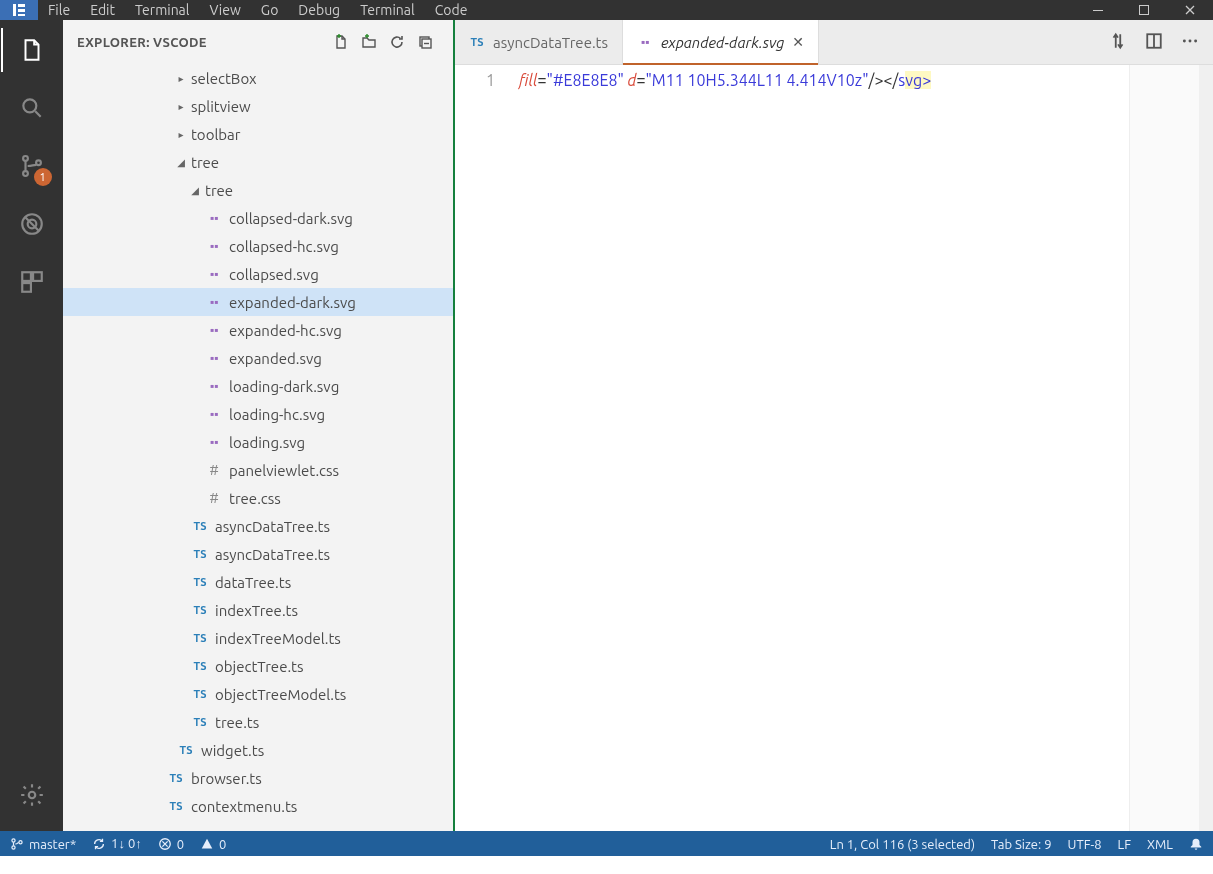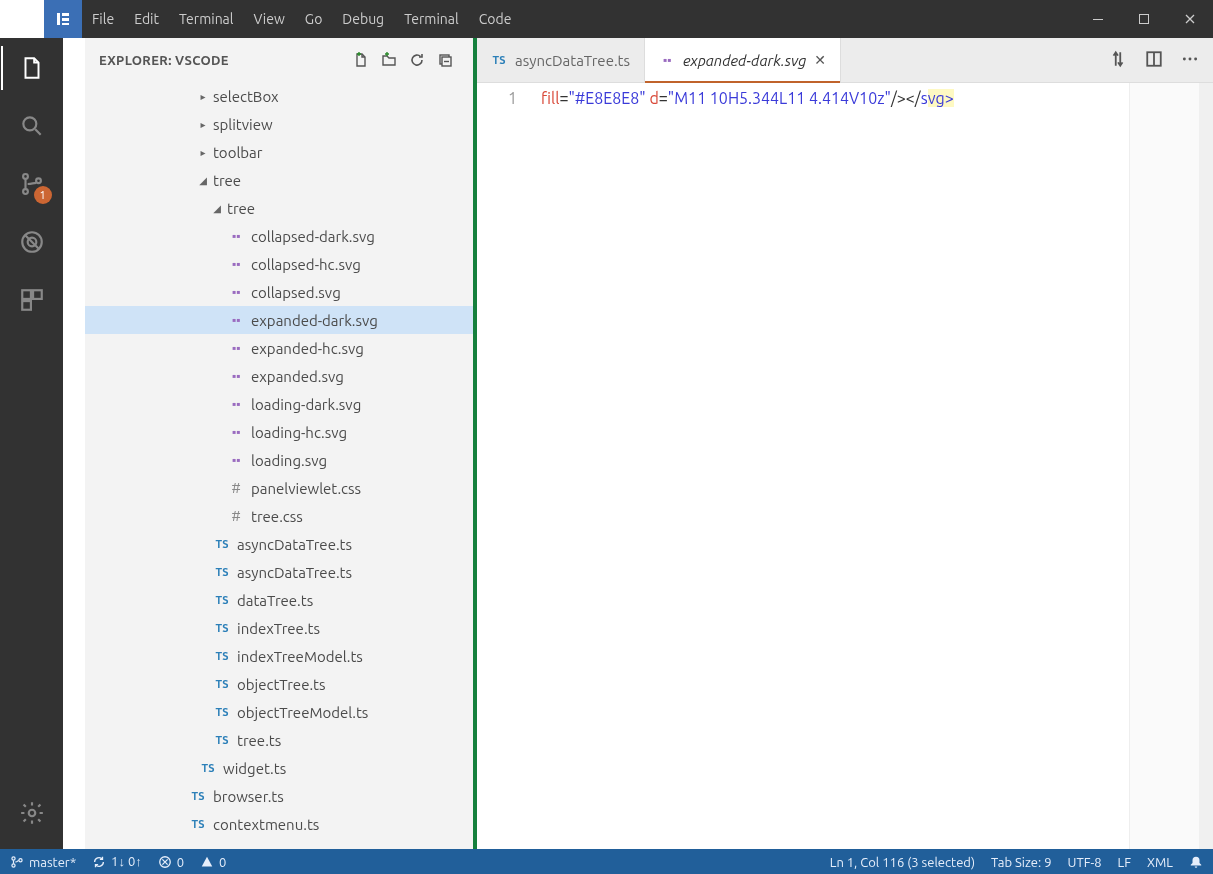--- a/index.html
+++ b/index.html
@@ -1,36 +1,36 @@
 <!DOCTYPE html>
 <html><head>
 <meta charset="utf-8">
 <style>
 * { margin: 0; padding: 0; box-sizing: border-box; font-family: "Segoe UI", Ubuntu, Arial, sans-serif; }
 html, body { width: 1213px; height: 874px; overflow: hidden; background: #fff; }
 
-.titlebar { height: 38px; background: #323232; color: #ccc; display: flex; align-items: center; font-size: 14px; margin-left: 44px; }
+.titlebar { height: 20px; background: #323232; color: #ccc; display: flex; align-items: center; font-size: 14px; }
 .titlebar .app-icon { width: 38px; height: 38px; display: flex; align-items: center; justify-content: center; background: #3b6fb5; color: #fff; font-size: 16px; font-weight: bold; }
 .titlebar .menus { display: flex; }
 .titlebar .menu { padding: 0 10px; height: 38px; display: flex; align-items: center; cursor: default; }
 .titlebar .spacer { flex: 1; }
 .titlebar .title { color: #ddd; text-align: center; }
 .titlebar .wincontrols { display: flex; }
 .titlebar .winbtn { width: 46px; height: 38px; display: flex; align-items: center; justify-content: center; color: #ccc; }
 
 .main { display: flex; height: 811px; }
 
 .activitybar { width: 63px; background: #323232; display: flex; flex-direction: column; align-items: center; padding-top: 14px; gap: 26px; }
 .activitybar .act { width: 32px; height: 32px; display: flex; align-items: center; justify-content: center; color: #888; position: relative; }
 .activitybar .act.active { color: #fff; }
 .activitybar .act.active::before { content: ""; position: absolute; left: -15px; top: -6px; width: 2px; height: 44px; background: #fff; }
 .activitybar .badge { position: absolute; bottom: -4px; right: -4px; width: 18px; height: 18px; border-radius: 50%; background: #c63; color: #fff; font-size: 11px; display: flex; align-items: center; justify-content: center; }
 .activitybar .bottom { margin-top: auto; margin-bottom: 20px; }
 
-.sidebar { width: 392px; background: #f3f3f3; display: flex; flex-direction: column; border-right: 4px solid #15803d; margin-left: 22px; }
+.sidebar { width: 392px; background: #f3f3f3; display: flex; flex-direction: column; border-right: 2px solid #15803d; }
 .sidebar .header { height: 44px; display: flex; align-items: center; padding: 0 14px; font-size: 13px; color: #555; font-weight: 600; letter-spacing: 0.3px; }
 .sidebar .header .hspacer { flex: 1; }
 .sidebar .header .hicon { width: 28px; height: 28px; display: flex; align-items: center; justify-content: center; color: #555; }
 
 .tree { flex: 1; overflow: hidden; font-size: 15px; color: #4b4b4b; }
 .tree .row { height: 28px; display: flex; align-items: center; cursor: default; white-space: nowrap; }
 .tree .row.selected { background: #cfe3f7; }
 .tree .twisty { width: 12px; display: inline-flex; justify-content: center; color: #666; font-size: 10px; margin-right: 4px; }
 .tree .ficon { width: 18px; display: inline-flex; justify-content: center; margin-right: 6px; }
 .tree .ficon.svg { color: #9a6bc0; font-size: 12px; }
@@ -46,21 +46,21 @@
 .tab .tabicon { width: 16px; display: inline-flex; justify-content: center; }
 .tab .tabicon.ts { color: #2b7fb8; font-size: 11px; font-weight: 700; }
 .tab .tabicon.svg { color: #9a6bc0; font-size: 12px; }
 .tab .tablabel.italic { font-style: italic; }
 .tab .close { color: #555; font-size: 14px; }
 .tabs .rightactions { margin-left: auto; display: flex; align-items: center; gap: 18px; padding: 0 14px; color: #555; }
 
 .editor { flex: 1; display: flex; font-family: "Consolas","Ubuntu Mono","Courier New",monospace; font-size: 16px; position: relative; }
 .gutter { width: 64px; text-align: right; padding-right: 24px; padding-top: 6px; color: #999; background: #fff; }
 .code { flex: 1; padding-top: 6px; white-space: pre; }
-.code .attr { color: #d94a3a; }
+.code .attr { color: #d94a3a; font-style: italic; }
 .code .eq { color: #333; }
 .code .str { color: #3a3ad9; }
 .code .punc { color: #333; }
 .code .tagname { color: #3a3ad9; background: #fef9c3; }
 .code .tagname.nosel { background: transparent; }
 .minimap { width: 70px; background: #fafafa; border-left: 1px solid #eee; }
 .vscroll { width: 14px; background: #f0f0f0; }
 
 .statusbar { height: 25px; background: #215f9a; color: #e6eefb; display: flex; align-items: center; font-size: 13px; padding: 0 10px; gap: 16px; }
 .statusbar .sitem { display: flex; align-items: center; gap: 5px; }

